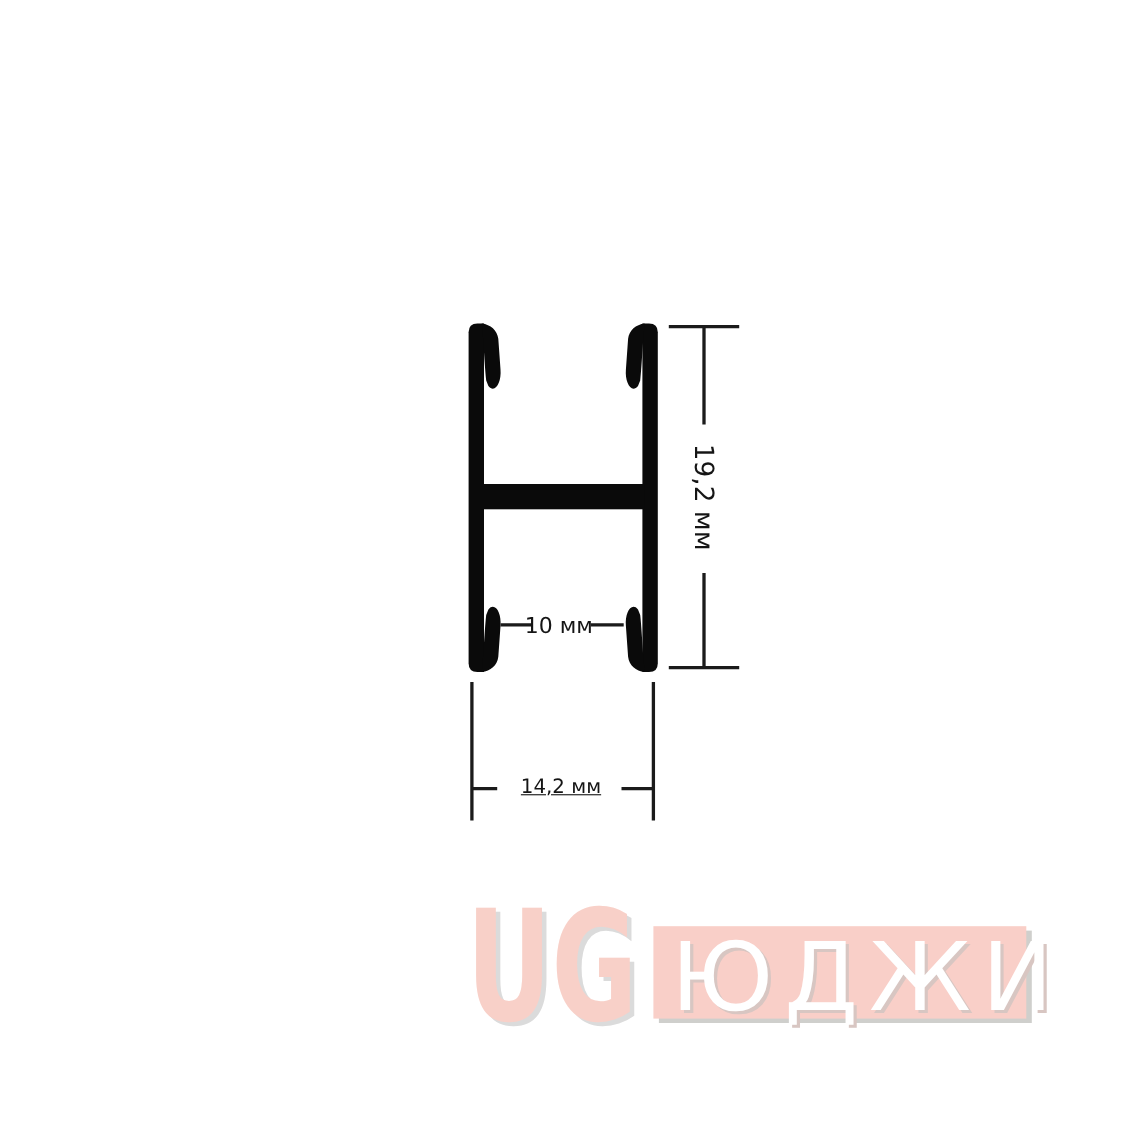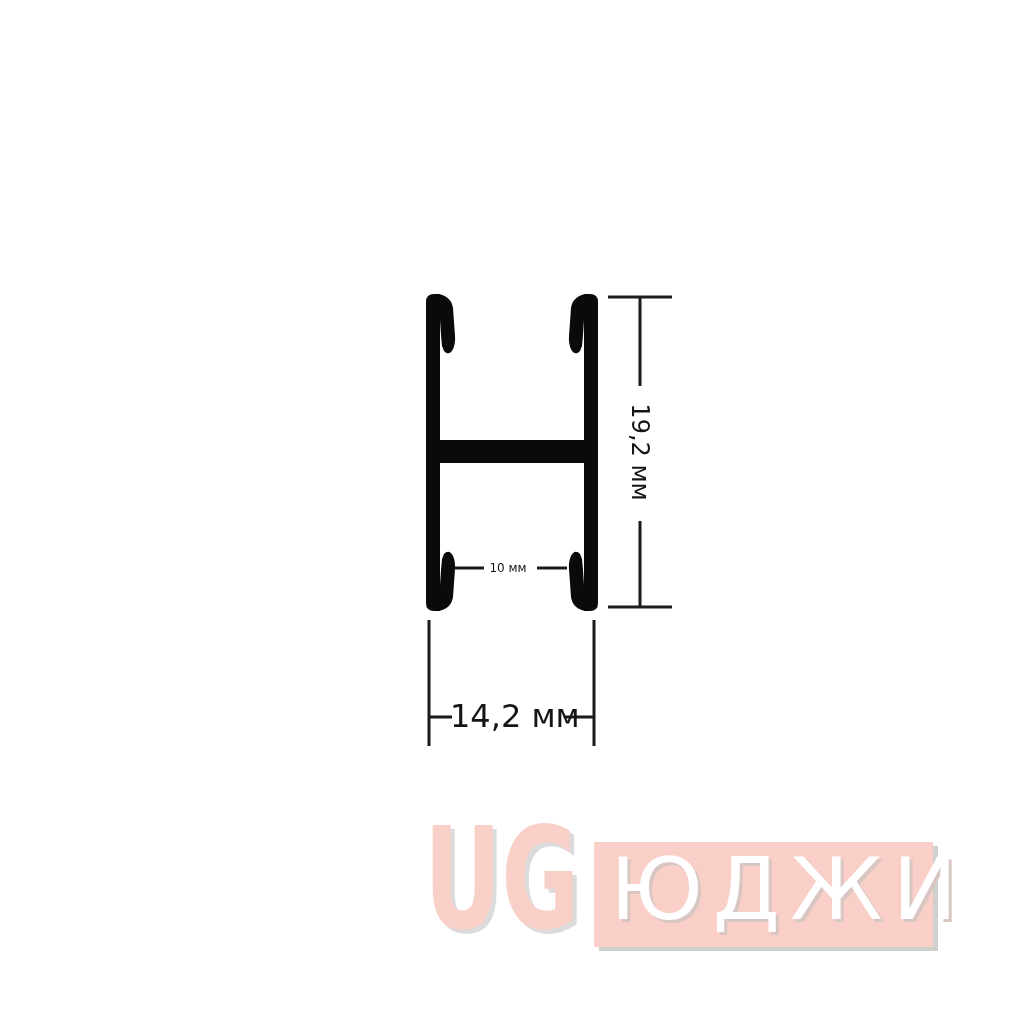--- a/index.html
+++ b/index.html
@@ -36,29 +36,30 @@
     line-height: 30px;
     font-size: 24px;
     transform: rotate(90deg);
   }
   .dim-label.inner {
     left: 468px;
     top: 556px;
     width: 80px;
     height: 24px;
     line-height: 24px;
-    font-size: 12px;
+    font-size: 20px;
   }
   .dim-label.outer {
     left: 450px;
     top: 702px;
     width: 120px;
     height: 28px;
     line-height: 28px;
-    font-size: 32px;
+    font-size: 18px;
+    text-decoration: underline;
   }
   .watermark {
     position: absolute;
     left: 0;
     top: 0;
     width: 1024px;
     height: 1024px;
     pointer-events: none;
     text-decoration: underline;
   }
@@ -74,21 +75,21 @@
     transform: scaleX(0.68);
     transform-origin: left top;
     text-shadow: 6px 4px 0 #dbdbdb;
     white-space: nowrap;
   }
   .wm-panel {
     position: absolute;
     left: 594px;
     top: 842px;
     width: 339px;
-    height: 105px;
+    height: 84px;
     background: #f9cfc8;
     box-shadow: 5px 4px 0 0 #cfcfcc;
   }
   .wm-brand {
     position: absolute;
     left: 16px;
     top: 0;
     width: 323px;
     height: 93px;
     line-height: 95px;

